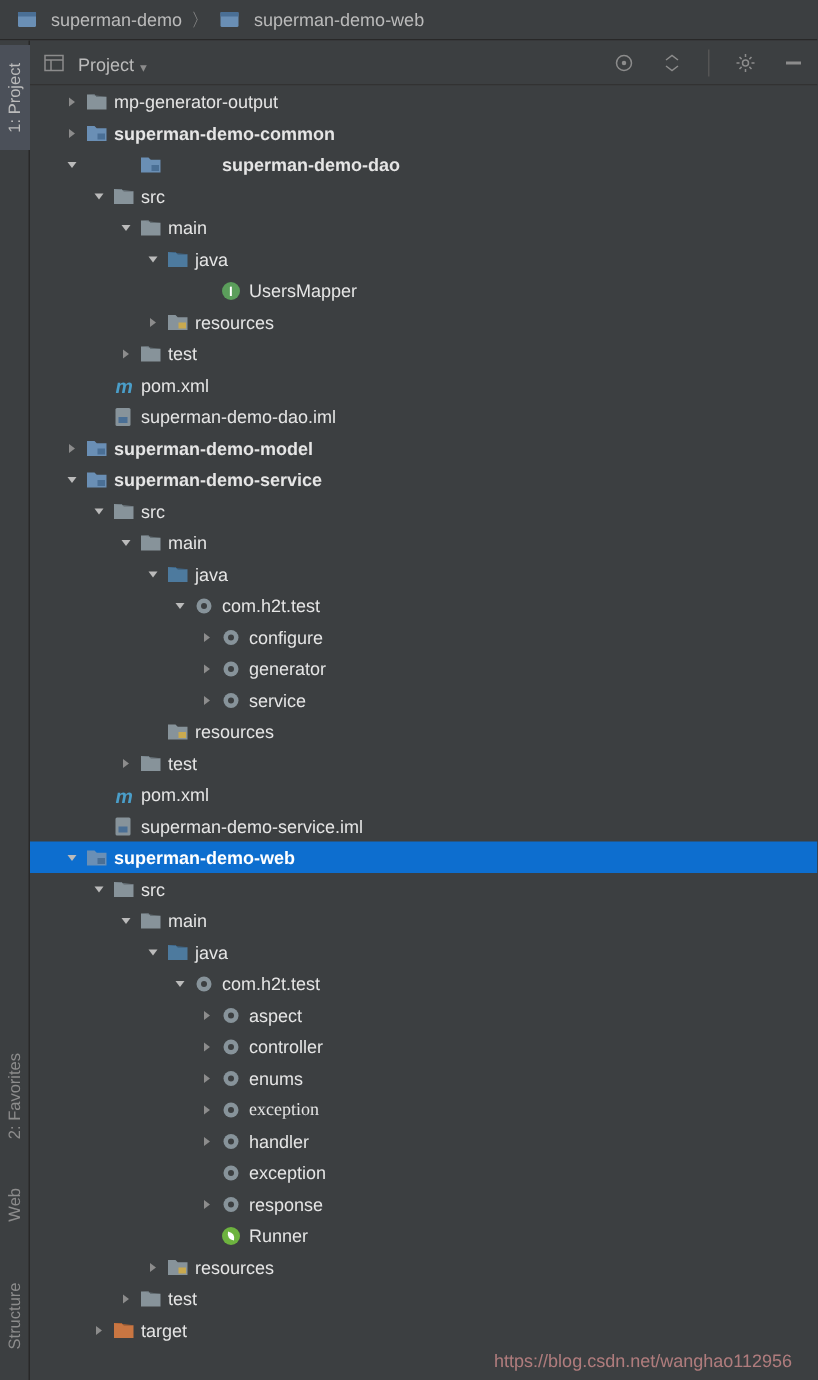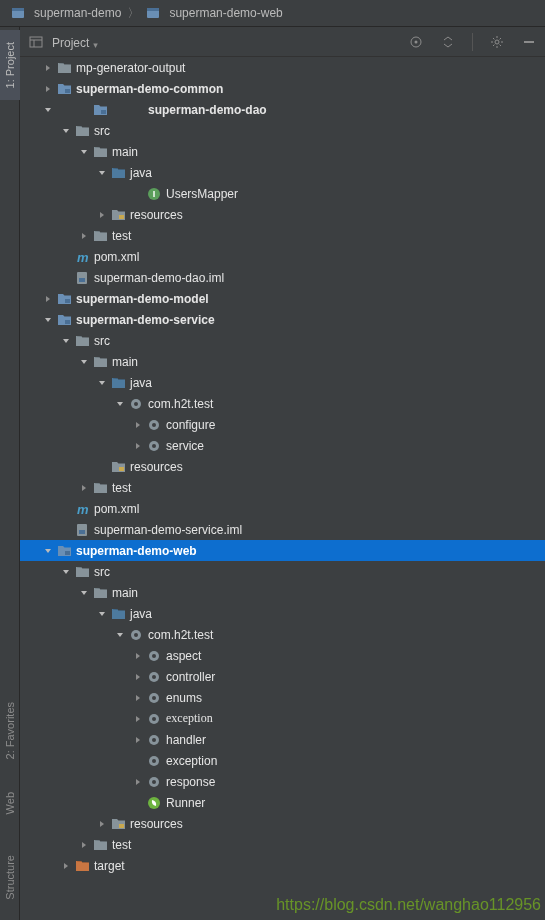--- a/index.html
+++ b/index.html
@@ -17,21 +17,21 @@
     .side-tab span { writing-mode:vertical-rl; transform:rotate(180deg); white-space:nowrap; font-size:11px; }
     .side-tab.active { background:#4b5059; color:#bbb; }
     .tree-container { position:absolute; left:20px; right:0; top:57px; bottom:0; overflow:hidden; background:#3c3f41; }
     .tree-row { height:21px; display:flex; align-items:center; cursor:pointer; white-space:nowrap; }
     .tree-row.selected { background:#0d6ecf; color:#fff; }
     .tree-row.selected .label { color:#fff; font-weight:bold; }
     .arrow { width:16px; height:16px; display:inline-flex; align-items:center; justify-content:center; flex-shrink:0; }
     .icon { width:16px; height:16px; display:inline-flex; align-items:center; justify-content:center; margin-right:4px; flex-shrink:0; }
     .label { color:#e5e5e5; }
     .label.bold { font-weight:bold; }
-    .watermark { position:absolute; right:4px; bottom:6px; color:#84cc16; font-size:16px; opacity:0.6; }
+    .watermark { position:absolute; right:17px; bottom:6px; color:#fca5a5; font-size:12px; opacity:0.6; }
     svg { display:block; }
   </style>
 </head>
 <body>
 
 <div class="breadcrumb">
   <div class="bc-item">
     <span class="icon">
         <svg width="14" height="14">
           <rect x="1" y="2" width="12" height="10" fill="#6a8fb5" rx="1"></rect>
@@ -351,20 +351,34 @@
         <svg width="10" height="10">
           <path d="M3 2 L7 5 L3 8 z" fill="#8c8c8c"></path>
         </svg>
       </span>
       <span class="icon">
         <svg width="14" height="14">
           <circle cx="7" cy="7" r="5" fill="#87939a"></circle>
           <circle cx="7" cy="7" r="2" fill="#3c3f41"></circle>
         </svg>
       </span>
+      <span class="label">generator</span>
+    </div>
+    <div class="tree-row" style="padding-left: 110px;">
+      <span class="arrow">
+        <svg width="10" height="10">
+          <path d="M3 2 L7 5 L3 8 z" fill="#8c8c8c"></path>
+        </svg>
+      </span>
+      <span class="icon">
+        <svg width="14" height="14">
+          <circle cx="7" cy="7" r="5" fill="#87939a"></circle>
+          <circle cx="7" cy="7" r="2" fill="#3c3f41"></circle>
+        </svg>
+      </span>
       <span class="label">service</span>
     </div>
     <div class="tree-row" style="padding-left: 74px;">
       <span class="arrow"></span>
       <span class="icon">
         <svg width="15" height="13">
           <path d="M1 2h5l1.5 1.5H14V12H1z" fill="#87939a"></path>
           <rect x="8" y="7" width="5" height="4" fill="#c9a94f"></rect>
         </svg>
       </span>

